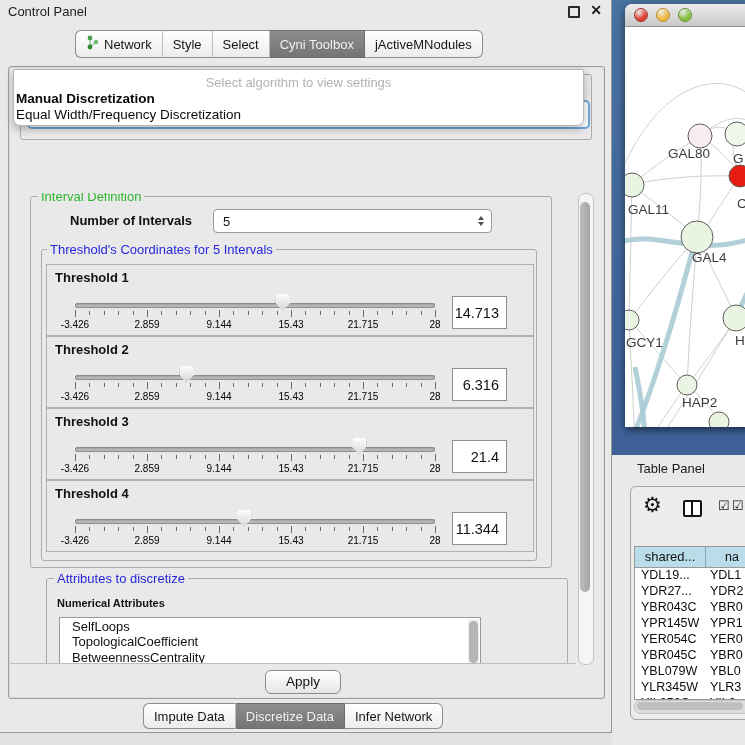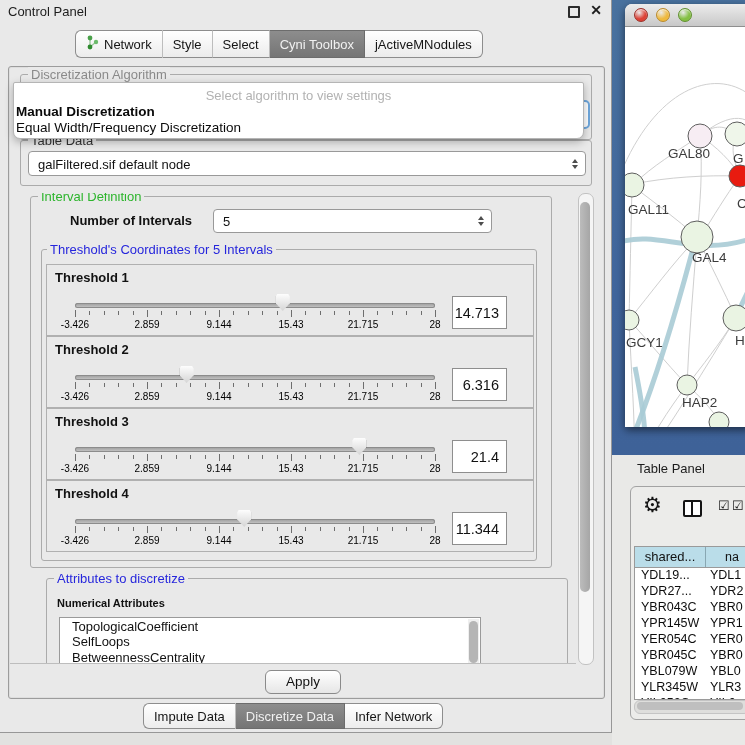--- a/index.html
+++ b/index.html
@@ -27,21 +27,21 @@
   .grp-title{position:absolute;top:-8px;left:7px;background:#E9E9E9;padding:0 3px;font-size:13px;color:#333;}
   .grp-title.green{color:#2DB52D;}
   .grp-title.blue{color:#2626DC;}
   .combo{position:absolute;background:#fff;border:1px solid #999;border-radius:4px;font-size:13px;color:#111;}
   .combo .txt{position:absolute;left:9px;top:50%;transform:translateY(-50%);}
   .stepper{position:absolute;right:7px;top:50%;transform:translateY(-50%);display:flex;flex-direction:column;gap:2px;}
   .arr-up{width:0;height:0;border-left:3.5px solid transparent;border-right:3.5px solid transparent;border-bottom:4.5px solid #4d4d4d;}
   .arr-dn{width:0;height:0;border-left:3.5px solid transparent;border-right:3.5px solid transparent;border-top:4.5px solid #4d4d4d;}
   .combo-focus{border:2px solid #6FA7DC;border-radius:5px;}
   
-  .popup{position:absolute;left:4px;top:15px;width:569px;height:55px;background:#fff;z-index:6;
+  .popup{position:absolute;left:4px;top:2px;width:569px;height:55px;background:#fff;z-index:6;
          border:1px solid #b5b5b5;border-radius:2px 2px 7px 7px;box-shadow:0 3px 9px rgba(0,0,0,.28);}
   .popup .ph{position:absolute;left:0;right:0;top:5px;text-align:center;color:#b2b2b2;font-size:13px;}
   .popup .opt{position:absolute;left:2px;font-size:13.5px;color:#0a0a0a;}
   
   .viewport{position:absolute;left:1px;top:126px;width:566px;height:470px;overflow:hidden;border-bottom:1px solid #bdbdbd;}
   .vscroll{position:absolute;left:569px;top:126px;width:14px;height:470px;background:#f5f5f5;
            border:1px solid #c2c2c2;border-radius:7px;}
   .vthumb{position:absolute;left:1px;top:8px;width:10px;height:390px;border-radius:6px;
           background:linear-gradient(90deg,#bcbcbc,#a6a6a6);}
   .num-label{position:absolute;font-size:13px;font-weight:bold;color:#111;}
@@ -144,30 +144,20 @@
             <span class="arr-dn"></span>
           </span>
       </div>
 
       <div class="popup">
         <div class="ph">Select algorithm to view settings</div>
         <div class="opt" style="top:21px;font-weight:bold;">Manual Discretization</div>
         <div class="opt" style="top:37px;">Equal Width/Frequency Discretization</div>
       </div>
 
-      <div class="grp" style="left:11px;top:73px;width:570px;height:44px;z-index:2;">
-        <span class="grp-title">Table Data</span>
-        <div class="combo" style="left:7px;top:10px;width:556px;height:23px;">
-          <span class="txt">galFiltered.sif default node</span>
-          <span class="stepper">
-              <span class="arr-up"></span>
-              <span class="arr-dn"></span>
-            </span>
-        </div>
-      </div>
 
       <div class="viewport">
 
         <div class="grp" style="left:20px;top:3px;width:520px;height:370px;">
           <span class="grp-title green">Interval Definition</span>
           <span class="num-label" style="left:39px;top:16px;">Number of Intervals</span>
           <div class="combo" style="left:182px;top:12px;width:277px;height:22px;">
             <span class="txt">5</span>
             <span class="stepper">
                 <span class="arr-up"></span>
@@ -349,22 +339,22 @@
             </div>
         </div>
 
         <div class="grp" style="left:36px;top:385px;width:520px;height:120px;">
           <span class="grp-title blue">Attributes to discretize</span>
           <span class="attr-label">Numerical Attributes</span>
           <div class="alist" id="attr-list">
             <div class="alist-sb">
                 <div class="alist-th"></div>
               </div>
-          <div class="it">TopologicalCoefficient</div>
-              <div class="it">SelfLoops</div>
+          <div class="it">SelfLoops</div>
+              <div class="it">TopologicalCoefficient</div>
               <div class="it">BetweennessCentrality</div>
             </div>
         </div>
       </div>
 
       <div class="vscroll">
           <div class="vthumb"></div>
         </div>
 
       <div class="apply">Apply</div>

